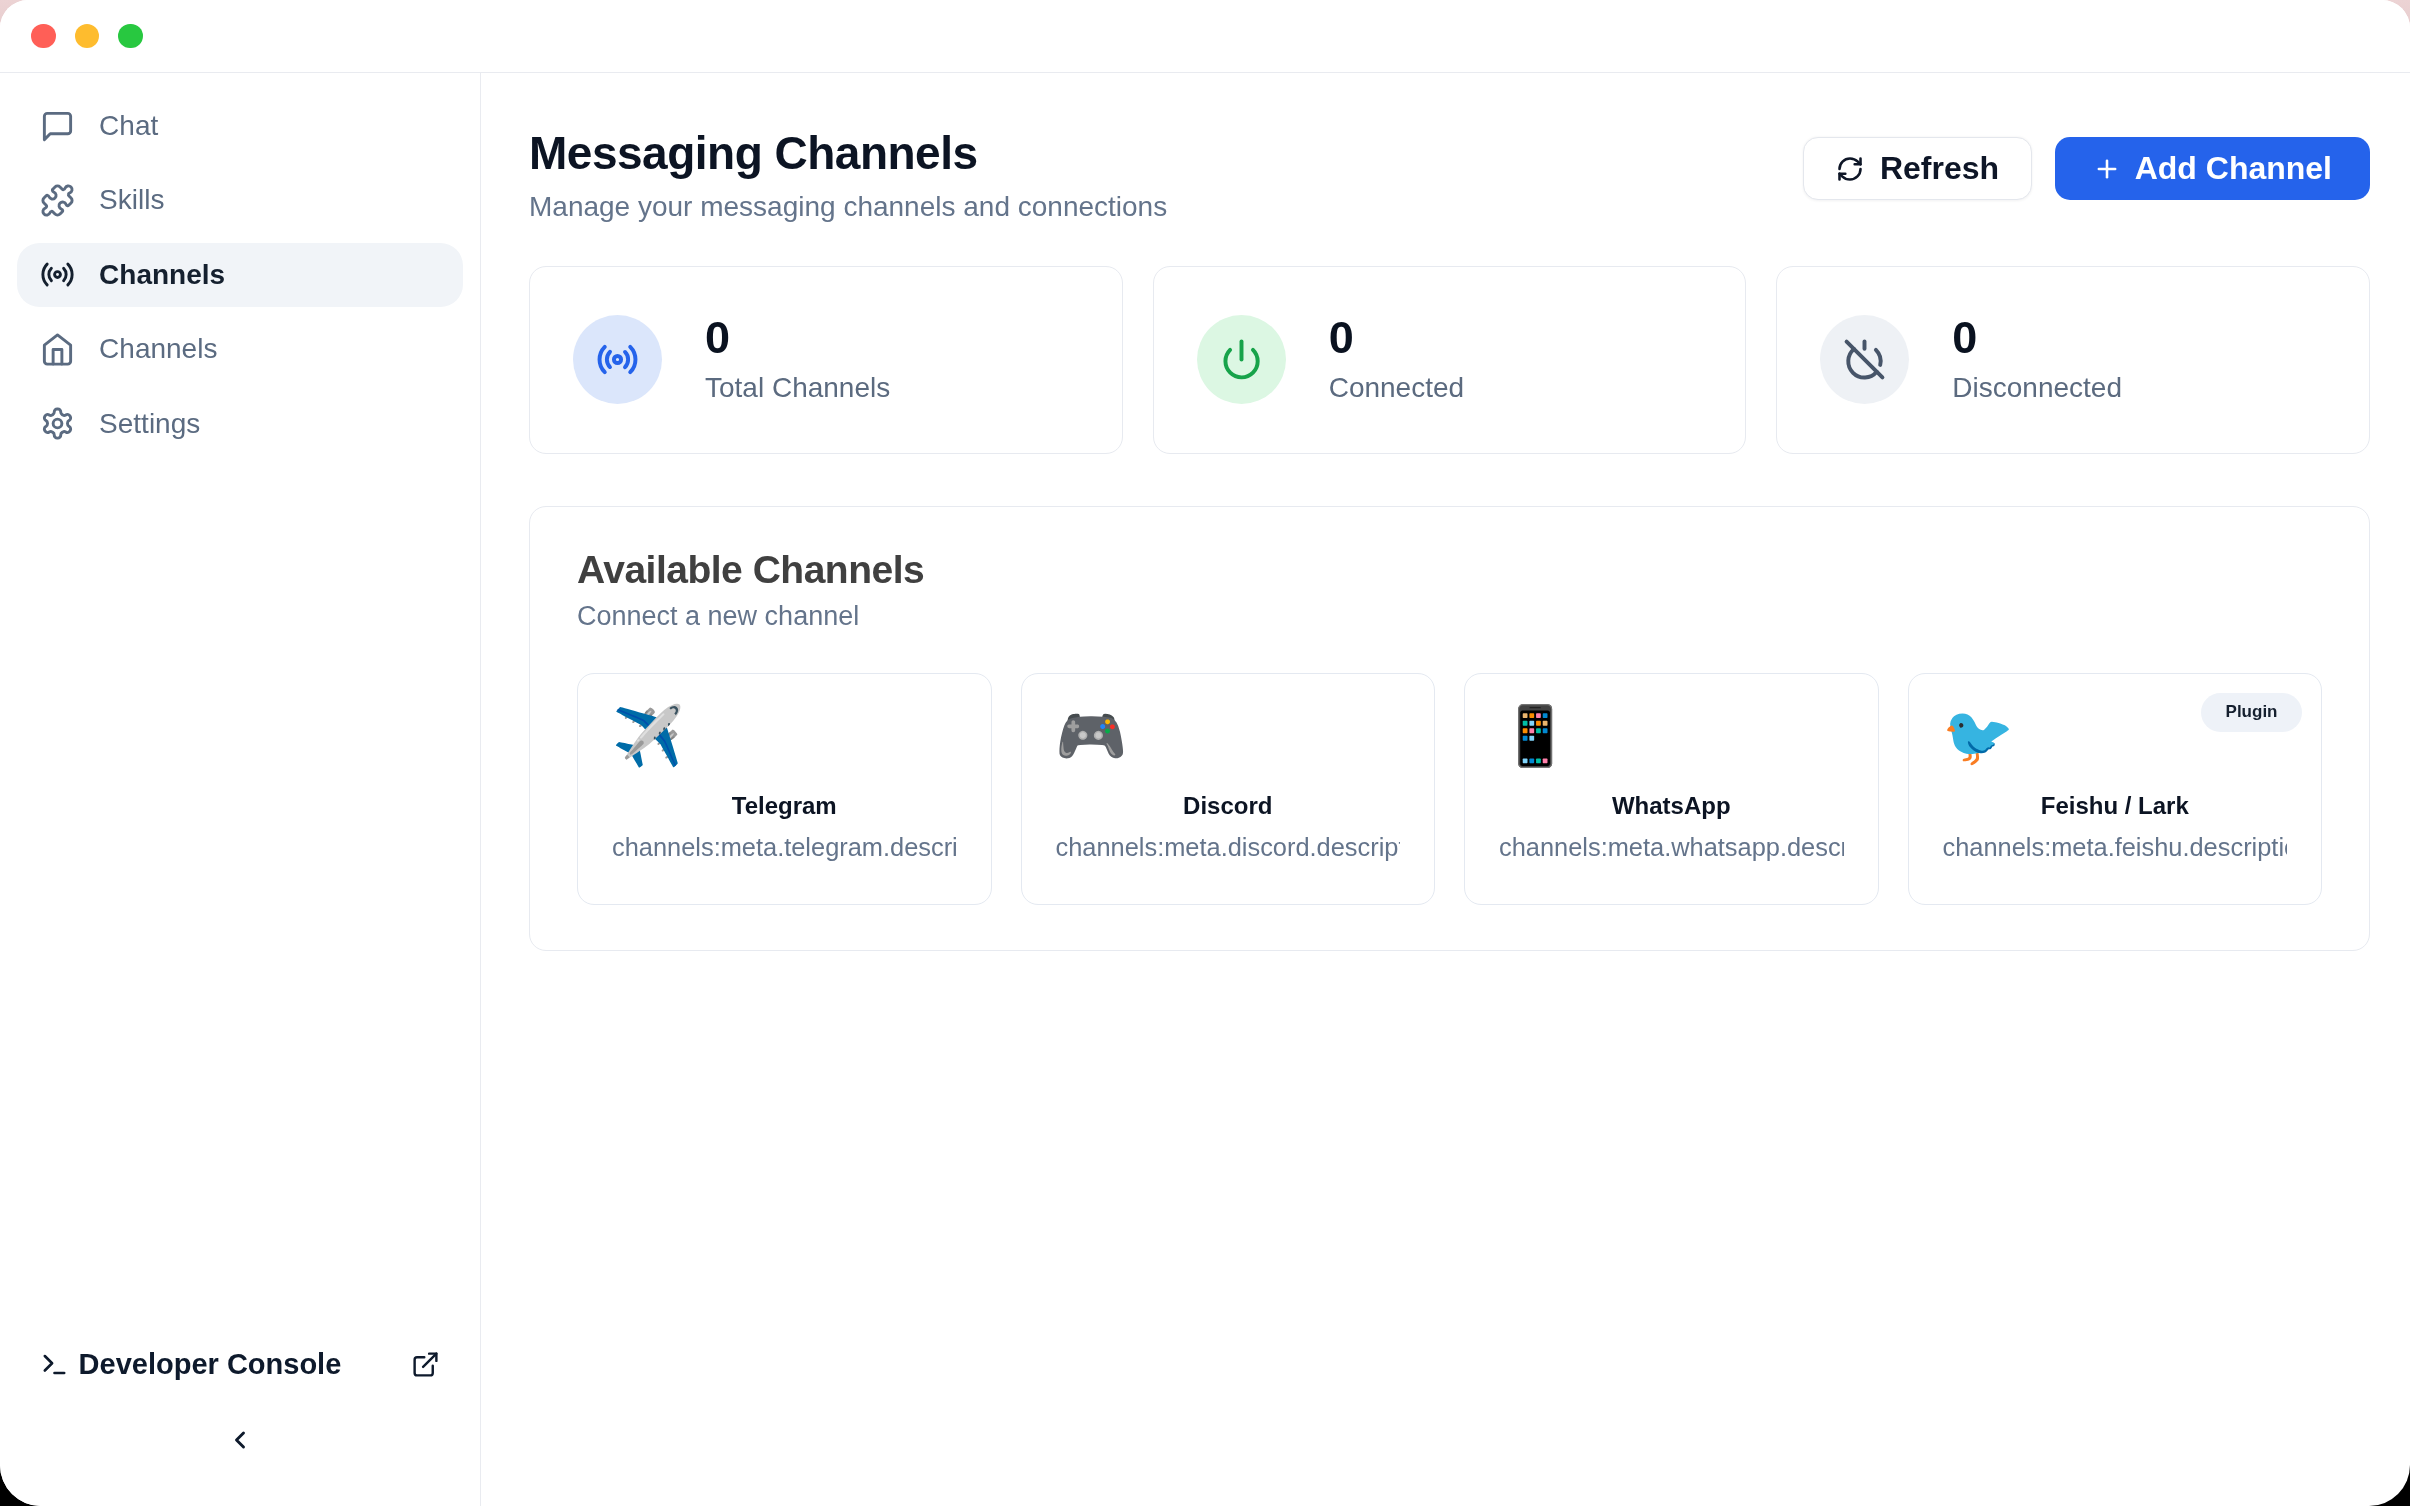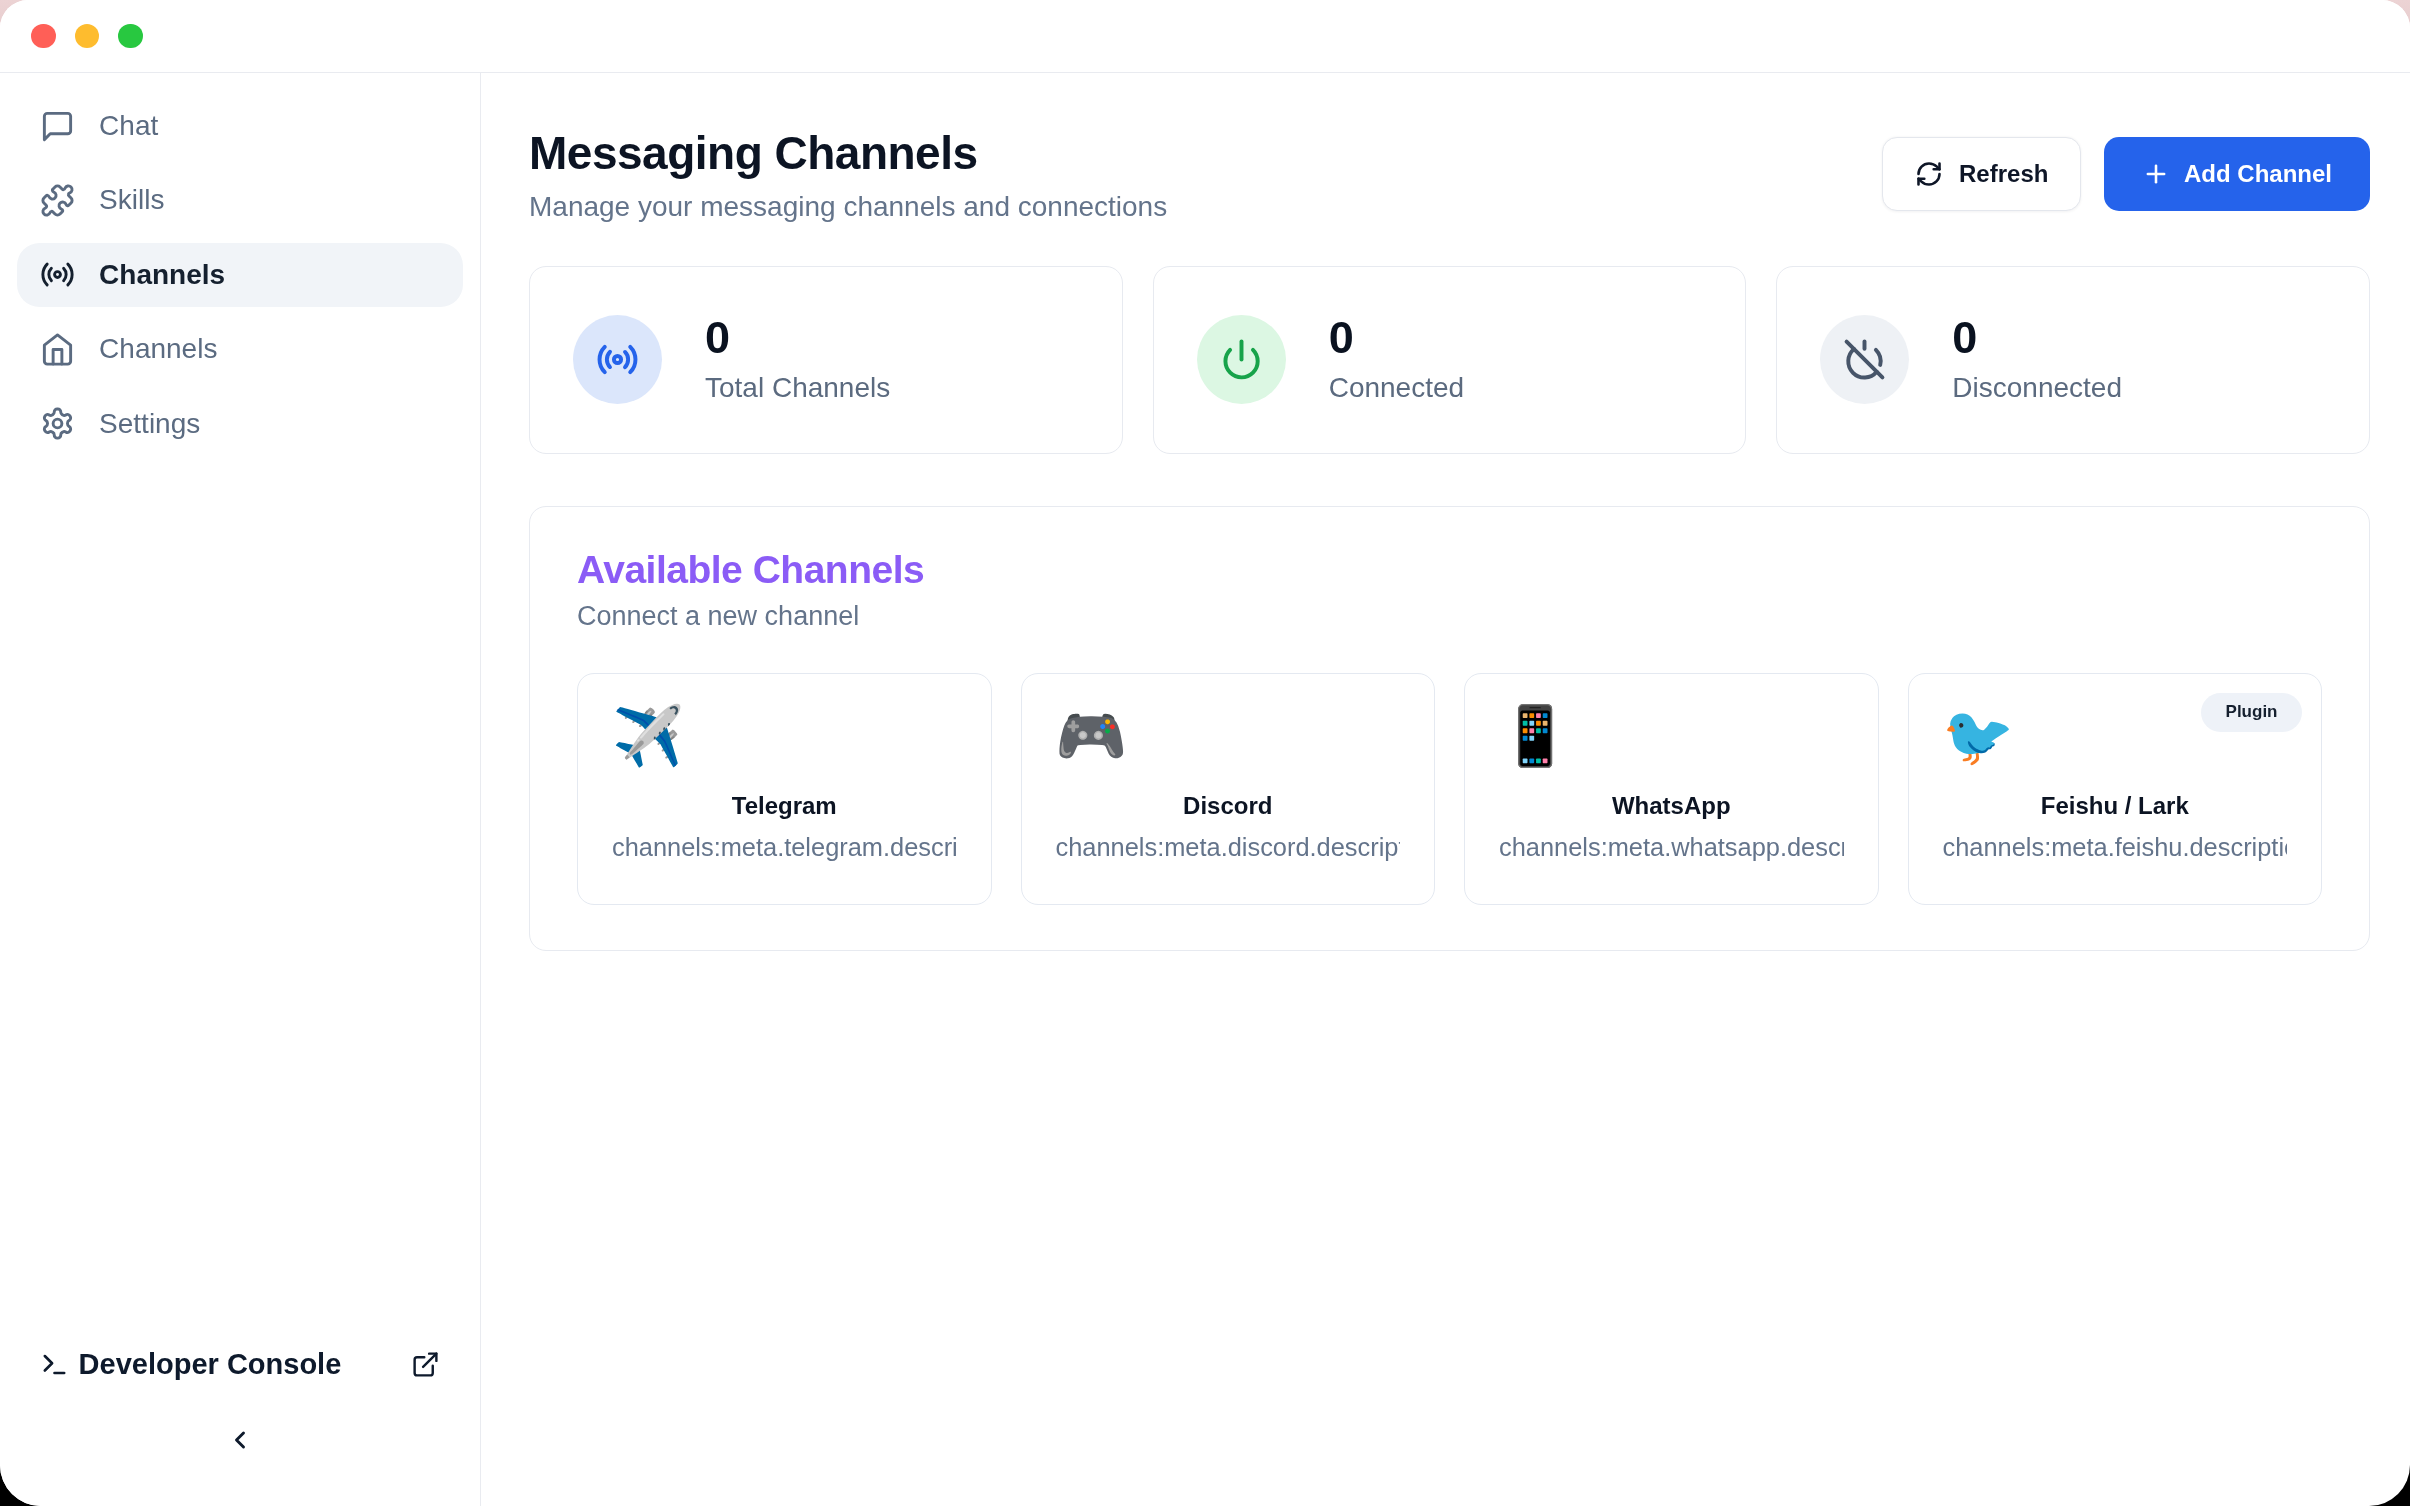--- a/index.html
+++ b/index.html
@@ -65,22 +65,22 @@
   .collapse-btn svg { width:28px; height:28px; }
   
   .main { flex:1; padding:53px 40px 0 48px; overflow:hidden; }
   .page-header { display:flex; justify-content:space-between; align-items:flex-start; }
   .page-title {
     font-size:46px; font-weight:800; color:#0c1423; letter-spacing:-0.5px; line-height:1.2;
   }
   .page-subtitle { font-size:28px; color:#64748b; margin-top:9.4px; }
   .actions { display:flex; gap:22.6px; margin-top:11.3px; }
   .btn {
-    height:74px; border-radius:15px; display:flex; align-items:center;
-    font-size:24px; font-weight:600; cursor:pointer;
+    height:63px; border-radius:15px; display:flex; align-items:center;
+    font-size:32px; font-weight:600; cursor:pointer;
     font-family:"Liberation Sans", sans-serif;
   }
   .btn svg { width:28px; height:28px; }
   .btn-refresh {
     background:#ffffff; color:#0e1627;
     border:1.9px solid #e4e7ed; padding:0 32px; gap:16px;
     box-shadow:0 0.9px 2.8px rgba(16,24,40,.06);
   }
   .btn-primary {
     background:#2563eb; color:#ffffff; border:none; padding:0 38px; gap:14px;
@@ -99,21 +99,21 @@
   .si-blue  { background:#dbe6fb; color:#2563eb; }
   .si-green { background:#dcf7e3; color:#17a34a; }
   .si-gray  { background:#eef1f5; color:#475569; }
   .stat-value { font-size:45px; font-weight:800; color:#0a1220; line-height:1; }
   .stat-label { font-size:28px; color:#5b6a7f; margin-top:11.3px; }
   
   .available-card {
     margin-top:52px; border:1.9px solid #e7eaf0; border-radius:17px;
     background:#fff; padding:41px 47px 45px 47px;
   }
-  .section-title { font-size:39px; font-weight:800; color:#8b5cf6; letter-spacing:-0.5px; }
+  .section-title { font-size:39px; font-weight:800; color:#404040; letter-spacing:-0.5px; }
   .section-subtitle { font-size:27px; color:#64748b; margin-top:9.4px; }
   .channels-row { display:flex; gap:29px; margin-top:41px; }
   .channel-card {
     flex:1; height:232px; border:1.9px solid #e4e9f1; border-radius:17px;
     background:#fff; padding:30px 34px; position:relative; cursor:pointer;
     min-width:0;
   }
   .channel-emoji { font-size:58px; line-height:1.1; }
   .channel-name { font-size:24px; font-weight:700; color:#0c1423; margin-top:24px;text-align:center; }
   .channel-desc {

